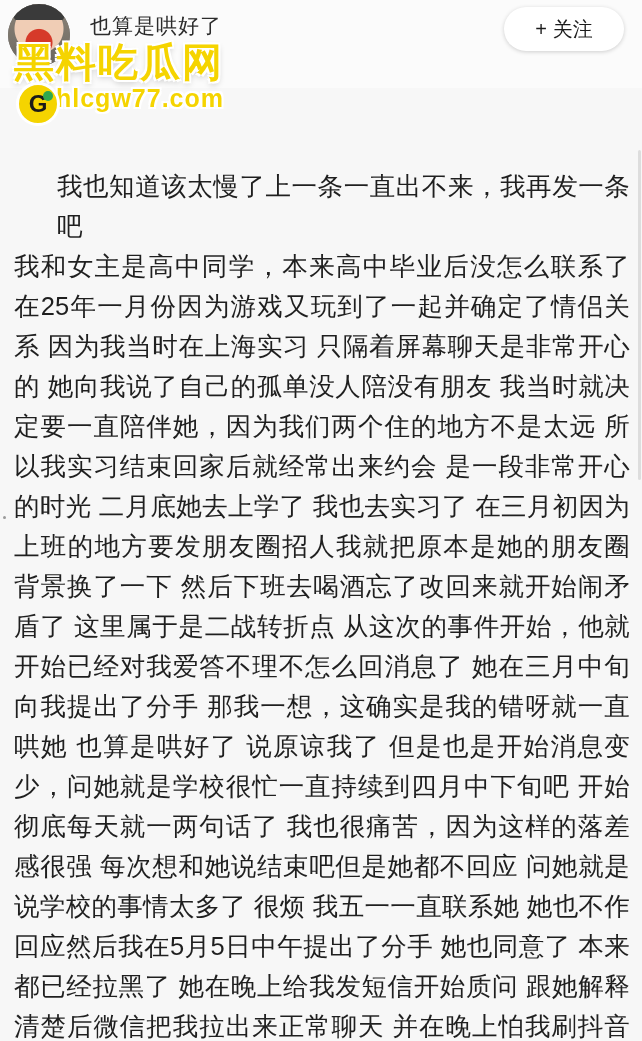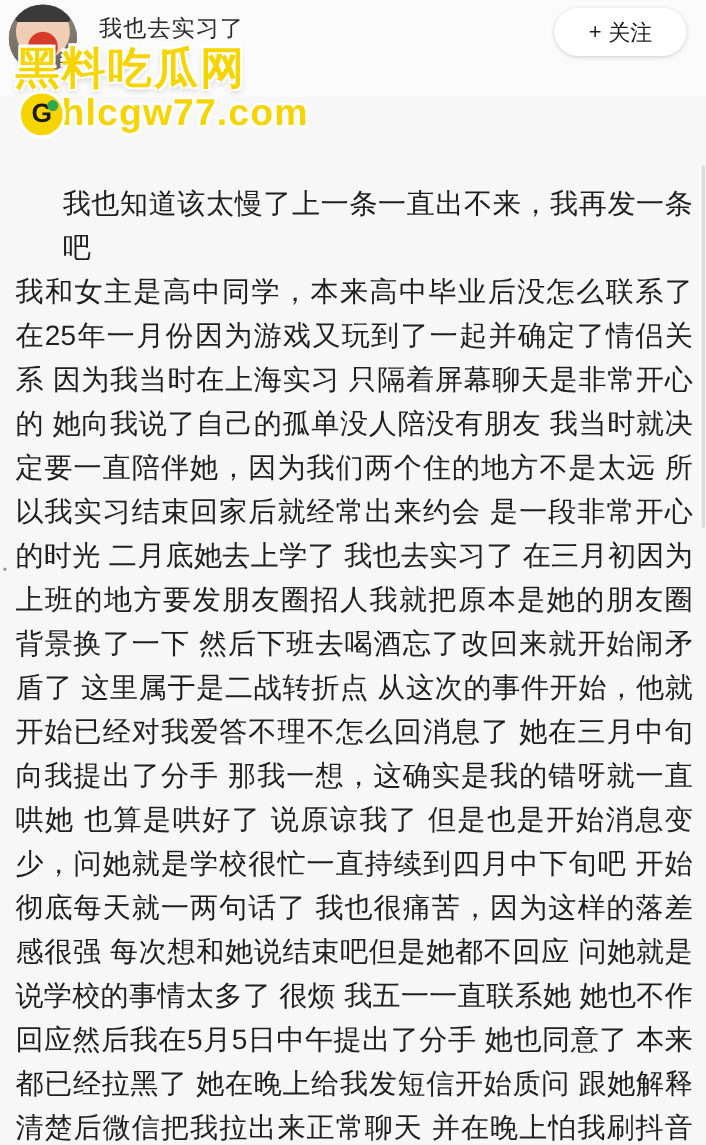--- a/index.html
+++ b/index.html
@@ -111,21 +111,21 @@
       -2px -2px 0 #ffffff,
       2px -2px 0 #ffffff,
       -2px 2px 0 #ffffff,
       2px 2px 0 #ffffff,
       0 3px 6px rgba(0,0,0,0.25);
     line-height: 1;
   }
   .wm-sub {
     margin-top: 4px;
     margin-left: 42px;
-    font-size: 34px;
+    font-size: 25px;
     font-weight: bold;
     color: #f5d400;
     letter-spacing: 1px;
     text-shadow:
       -2px -2px 0 #ffffff,
       2px -2px 0 #ffffff,
       -2px 2px 0 #ffffff,
       2px 2px 0 #ffffff;
     line-height: 1;
   }
@@ -200,21 +200,21 @@
 
 <div id="page">
 
   <div class="topbar">
 
     <div class="avatar">
       <div class="face"></div>
       <div class="hat"></div>
     </div>
 
-    <div class="username">我也去实习了</div>
+    <div class="username">也算是哄好了</div>
 
     <button class="follow-btn">
       <span class="plus">+</span>
       <span>关注</span>
     </button>
   </div>
 
   <div class="watermark">
     <div class="wm-main">黑料吃瓜网</div>
     <div class="wm-sub">hlcgw77.com</div>

